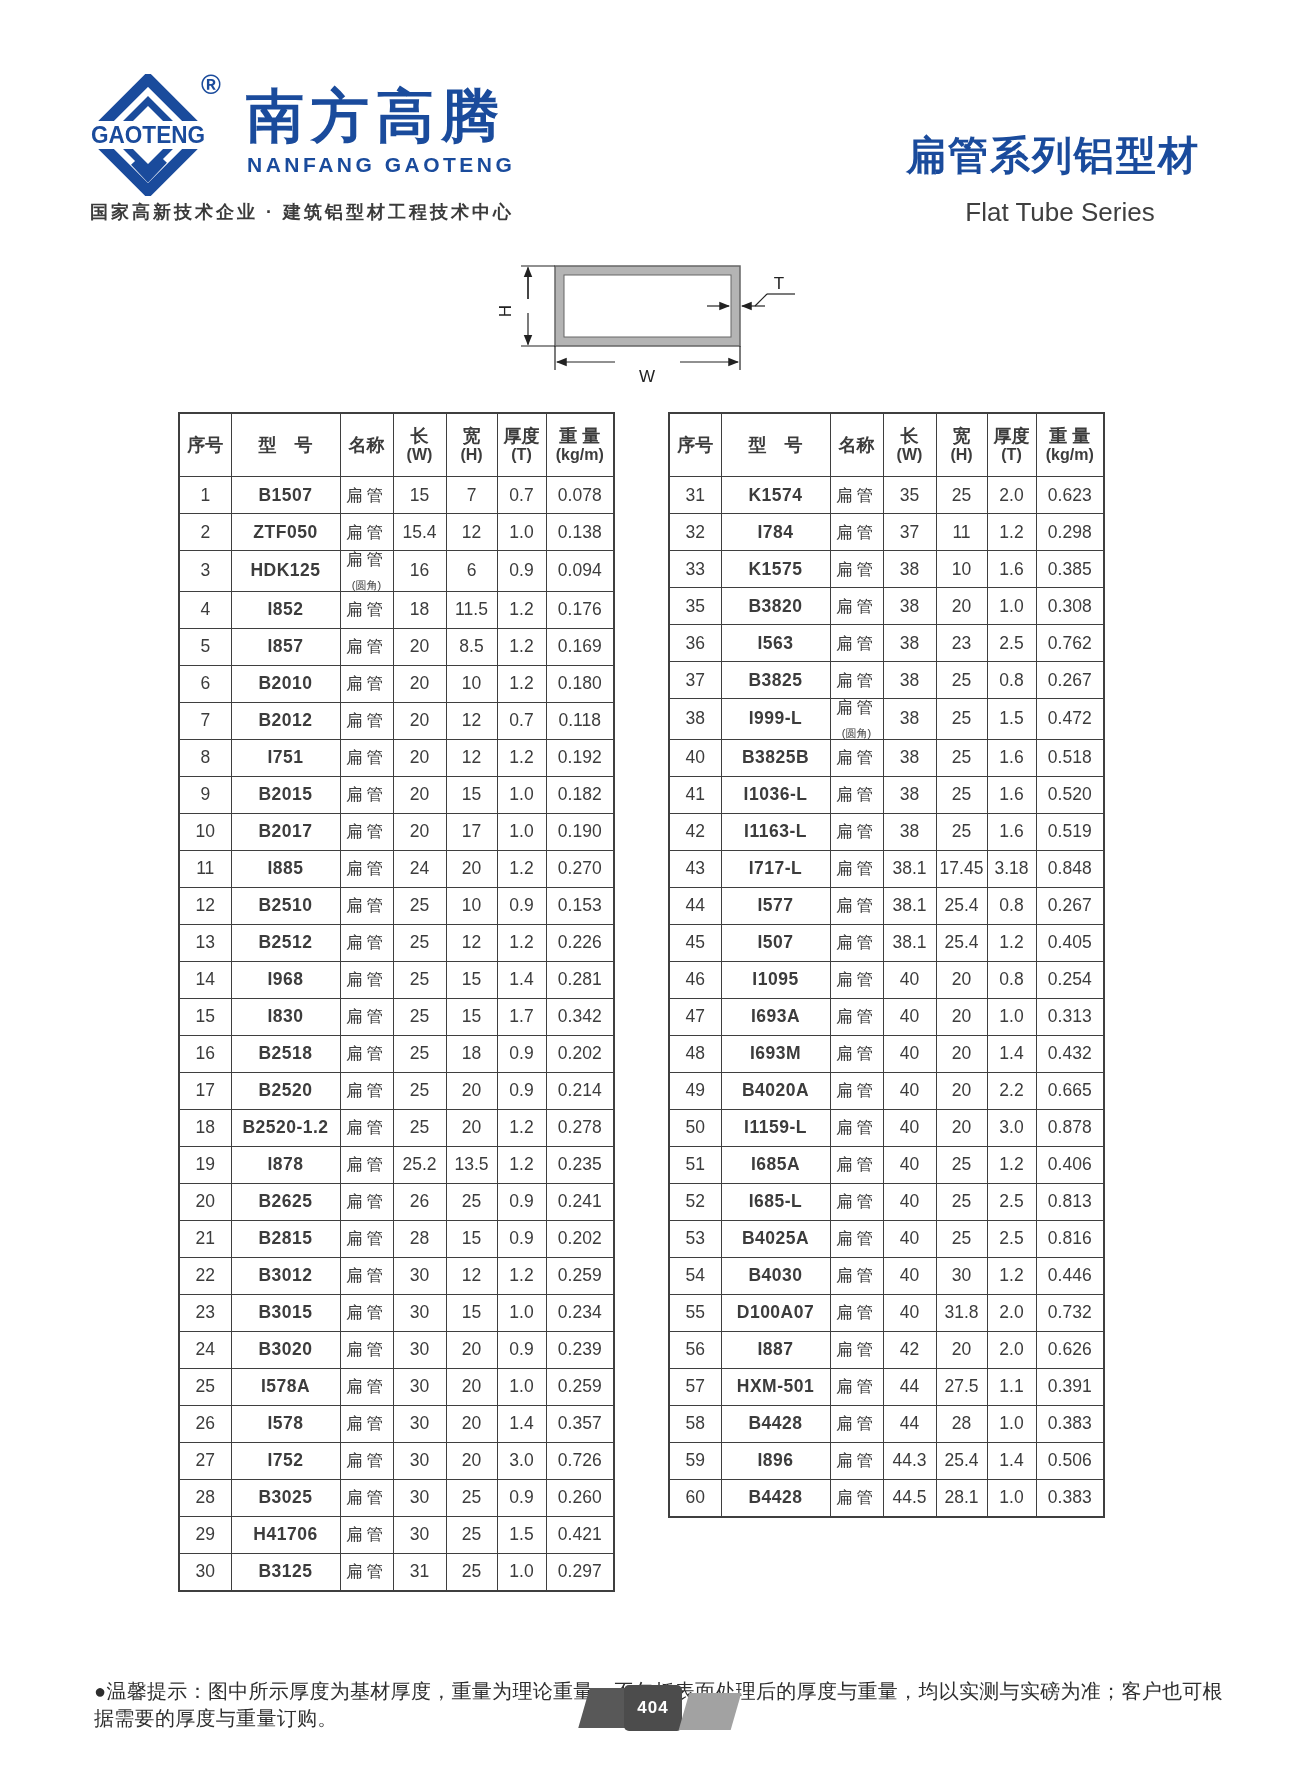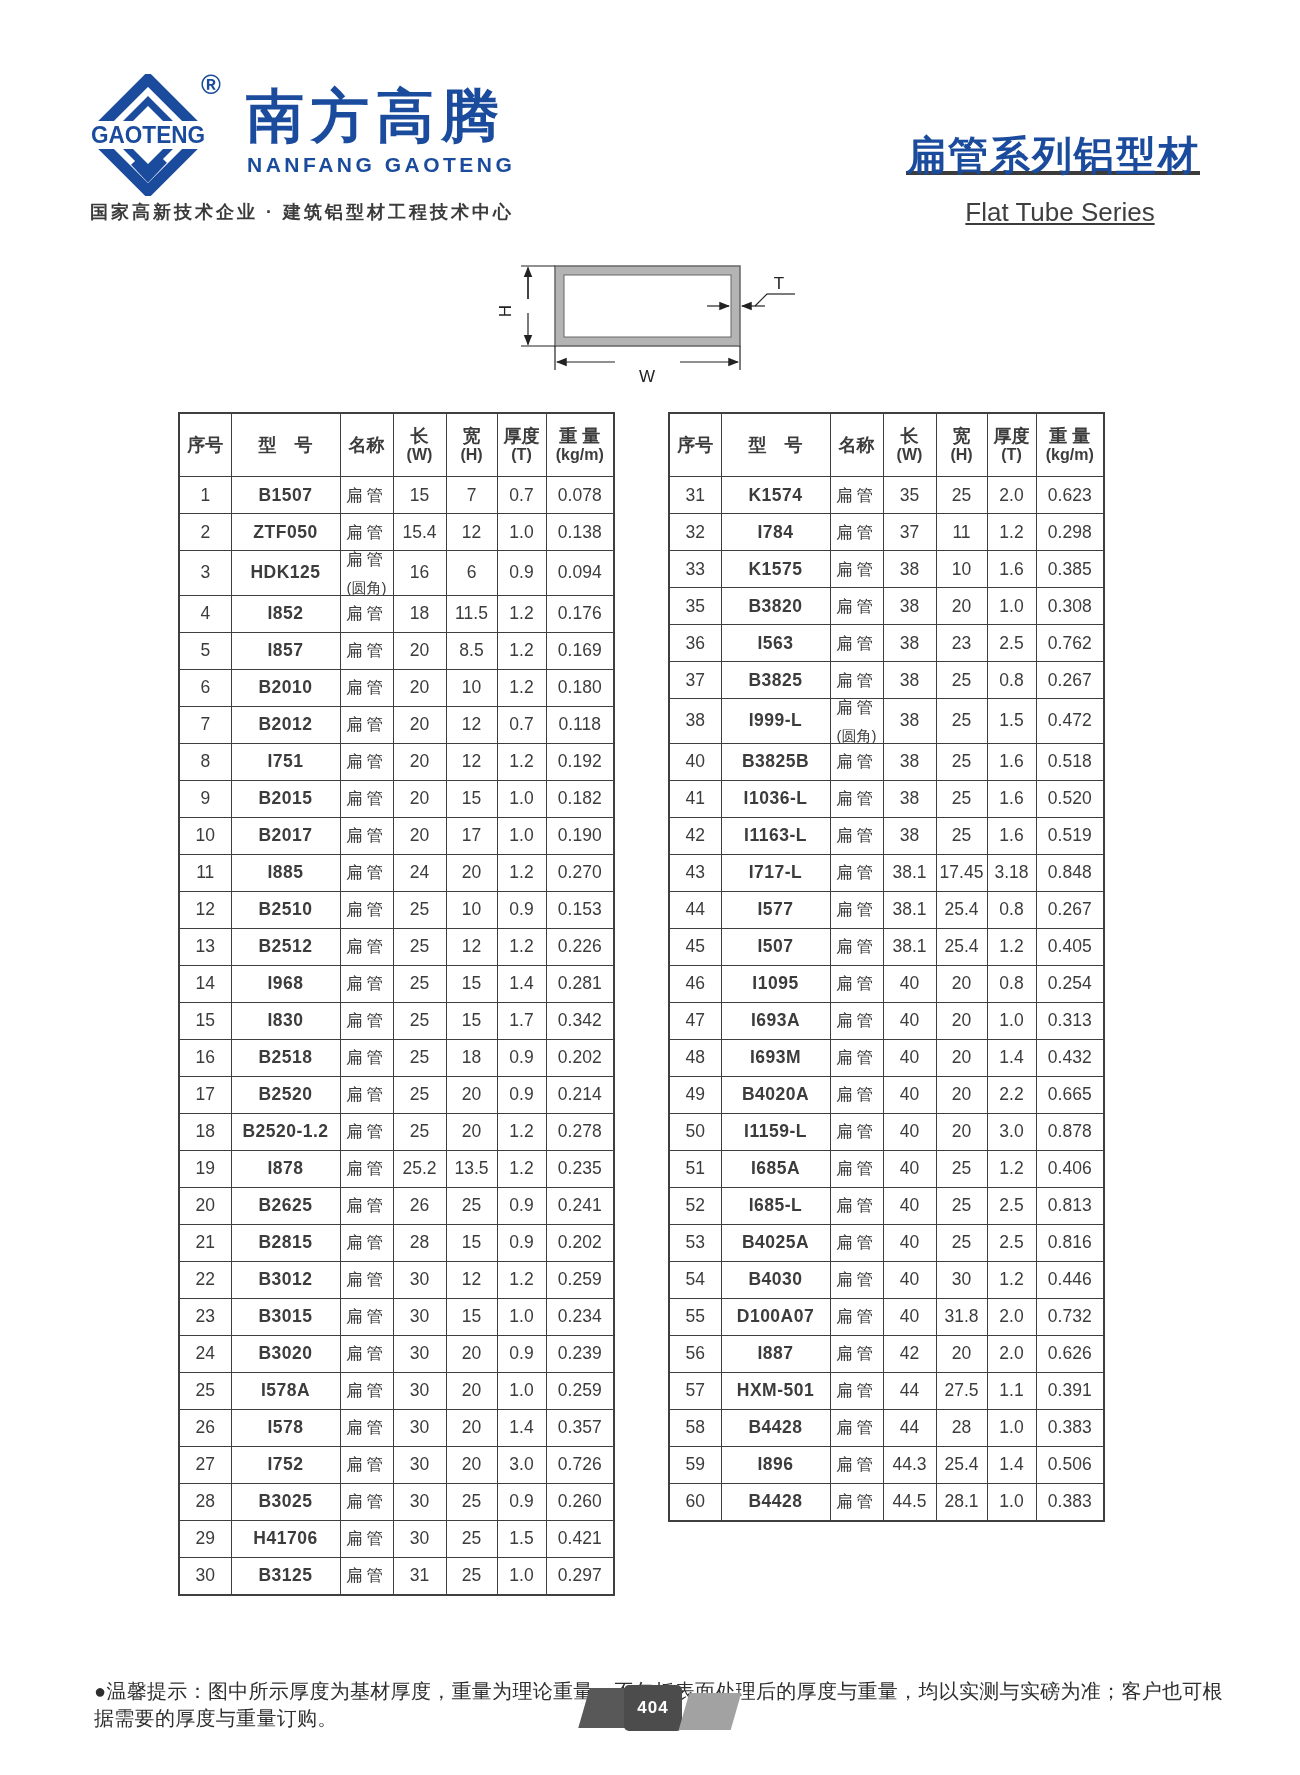--- a/index.html
+++ b/index.html
@@ -17,41 +17,41 @@
     font-size:58px;font-weight:800;color:#1a4b9c;letter-spacing:7px;line-height:64px;
   }
   .brand-en{
     position:absolute;left:247px;top:153px;
     font-size:21px;font-weight:bold;color:#1a4b9c;letter-spacing:3.5px;
   }
   .tagline{
     position:absolute;left:90px;top:200px;
     font-size:18px;font-weight:700;color:#3b3b3b;letter-spacing:3px;
   }
-  .series-title{position:absolute;right:100px;top:128px;width:320px;text-align:right;text-decoration:underline;}
+  .series-title{position:absolute;right:100px;top:128px;width:320px;text-align:right;}
   .series-title .cn{font-size:40px;font-weight:bold;color:#1a4b9c;letter-spacing:2px;}
   .series-title .en{font-size:26px;color:#3f3f3f;margin-top:14px;text-align:center;padding-left:40px;}
   
   .diagram-svg{position:absolute;left:455px;top:248px;}
   
   table.ptable{
     position:absolute;top:412px;border-collapse:collapse;table-layout:fixed;
     background:#fff;border:2.4px solid #3f3f3f;
   }
   #table-left{left:178px;}
   #table-right{left:668px;}
   .ptable th,.ptable td{
     border:1.6px solid #3f3f3f;text-align:center;vertical-align:middle;
     padding:0;color:#3c3c3c;overflow:hidden;
   }
   .ptable thead th{height:62px;font-weight:700;font-size:18px;line-height:1.15;margin-left:41px;}
   .ptable thead .th-sub{display:block;font-size:16px;line-height:1.05;}
   .ptable td{height:36px;font-size:17.5px;}
   .ptable td.c-name{font-size:16.5px;letter-spacing:4px;line-height:1;}
-  .ptable td.c-name .name-note{display:block;font-size:15px;letter-spacing:0;line-height:1;margin-top:12px;}
+  .ptable td.c-name .name-note{display:block;font-size:11px;letter-spacing:0;line-height:1;margin-top:12px;}
   .ptable td.c-model{letter-spacing:0.5px;font-weight:bold;}
   
   .note{
     position:absolute;left:94px;top:1641px;width:1130px;
     font-size:20px;color:#2e2e2e;letter-spacing:0.3px;margin-top:37px;
   }
   .page-badge{position:absolute;left:578px;top:1684px;width:170px;height:50px;}
   .badge-left{position:absolute;left:6px;top:4px;width:54px;height:40px;background:#585858;transform:skewX(-16deg);}
   .badge-core{
     position:absolute;left:46px;top:1px;width:58px;height:46px;background:#4c4c4c;border-radius:5px;

